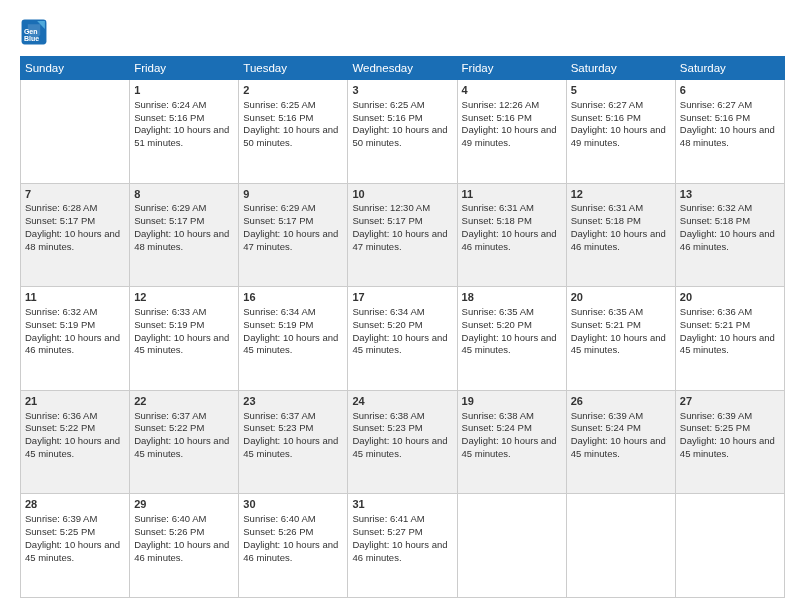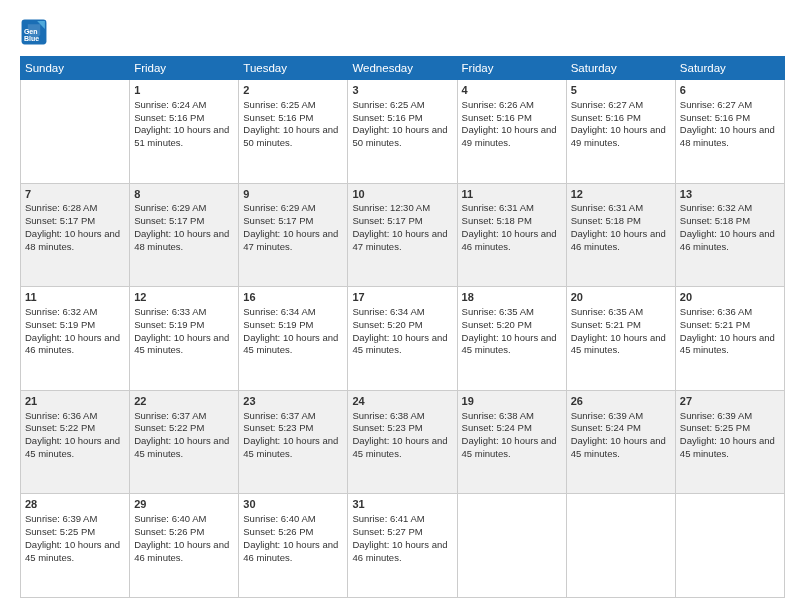--- a/index.html
+++ b/index.html
@@ -139,21 +139,21 @@
         <th>Saturday</th>
         <th>Saturday</th>
       </tr>
     </thead>
     <tbody id="calendar-body">
     <tr class="week-odd">
           <td class="empty week-odd"></td>
           <td><span class="day-number">1</span><span>Sunrise: 6:24 AM</span><br><span>Sunset: 5:16 PM</span><br><span>Daylight: 10 hours and 51 minutes.</span></td>
           <td><span class="day-number">2</span><span>Sunrise: 6:25 AM</span><br><span>Sunset: 5:16 PM</span><br><span>Daylight: 10 hours and 50 minutes.</span></td>
           <td><span class="day-number">3</span><span>Sunrise: 6:25 AM</span><br><span>Sunset: 5:16 PM</span><br><span>Daylight: 10 hours and 50 minutes.</span></td>
-          <td><span class="day-number">4</span><span>Sunrise: 6:26 AM</span><br><span>Sunset: 5:16 PM</span><br><span>Daylight: 10 hours and 49 minutes.</span></td>
+          <td><span class="day-number">4</span><span>Sunrise: 12:26 AM</span><br><span>Sunset: 5:16 PM</span><br><span>Daylight: 10 hours and 49 minutes.</span></td>
           <td><span class="day-number">5</span><span>Sunrise: 6:27 AM</span><br><span>Sunset: 5:16 PM</span><br><span>Daylight: 10 hours and 49 minutes.</span></td>
           <td><span class="day-number">6</span><span>Sunrise: 6:27 AM</span><br><span>Sunset: 5:16 PM</span><br><span>Daylight: 10 hours and 48 minutes.</span></td>
         </tr>
         <tr class="week-even">
           <td><span class="day-number">7</span><span>Sunrise: 6:28 AM</span><br><span>Sunset: 5:17 PM</span><br><span>Daylight: 10 hours and 48 minutes.</span></td>
           <td><span class="day-number">8</span><span>Sunrise: 6:29 AM</span><br><span>Sunset: 5:17 PM</span><br><span>Daylight: 10 hours and 48 minutes.</span></td>
           <td><span class="day-number">9</span><span>Sunrise: 6:29 AM</span><br><span>Sunset: 5:17 PM</span><br><span>Daylight: 10 hours and 47 minutes.</span></td>
           <td><span class="day-number">10</span><span>Sunrise: 12:30 AM</span><br><span>Sunset: 5:17 PM</span><br><span>Daylight: 10 hours and 47 minutes.</span></td>
           <td><span class="day-number">11</span><span>Sunrise: 6:31 AM</span><br><span>Sunset: 5:18 PM</span><br><span>Daylight: 10 hours and 46 minutes.</span></td>
           <td><span class="day-number">12</span><span>Sunrise: 6:31 AM</span><br><span>Sunset: 5:18 PM</span><br><span>Daylight: 10 hours and 46 minutes.</span></td>

